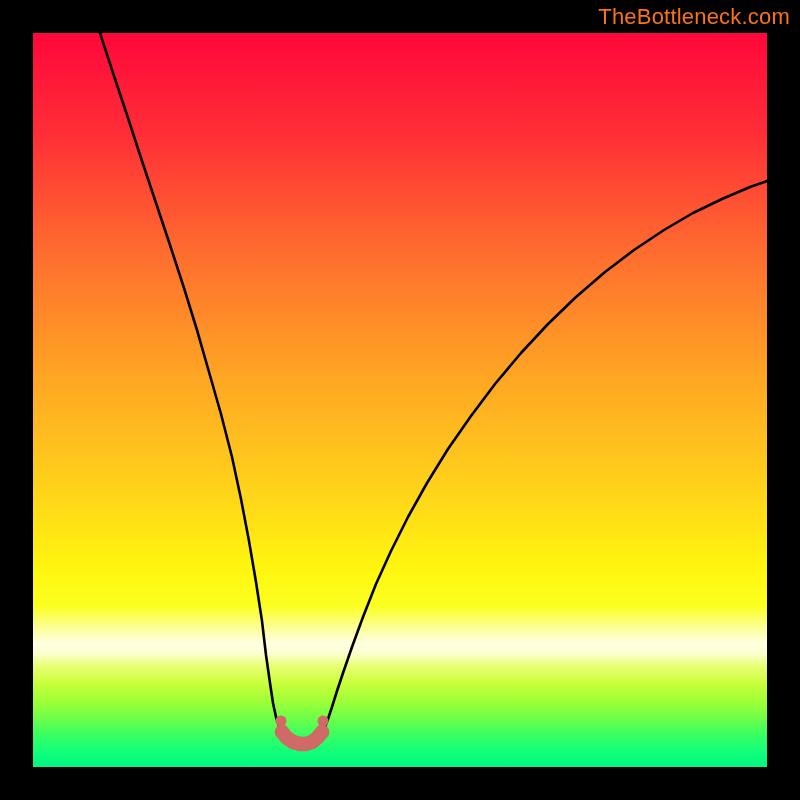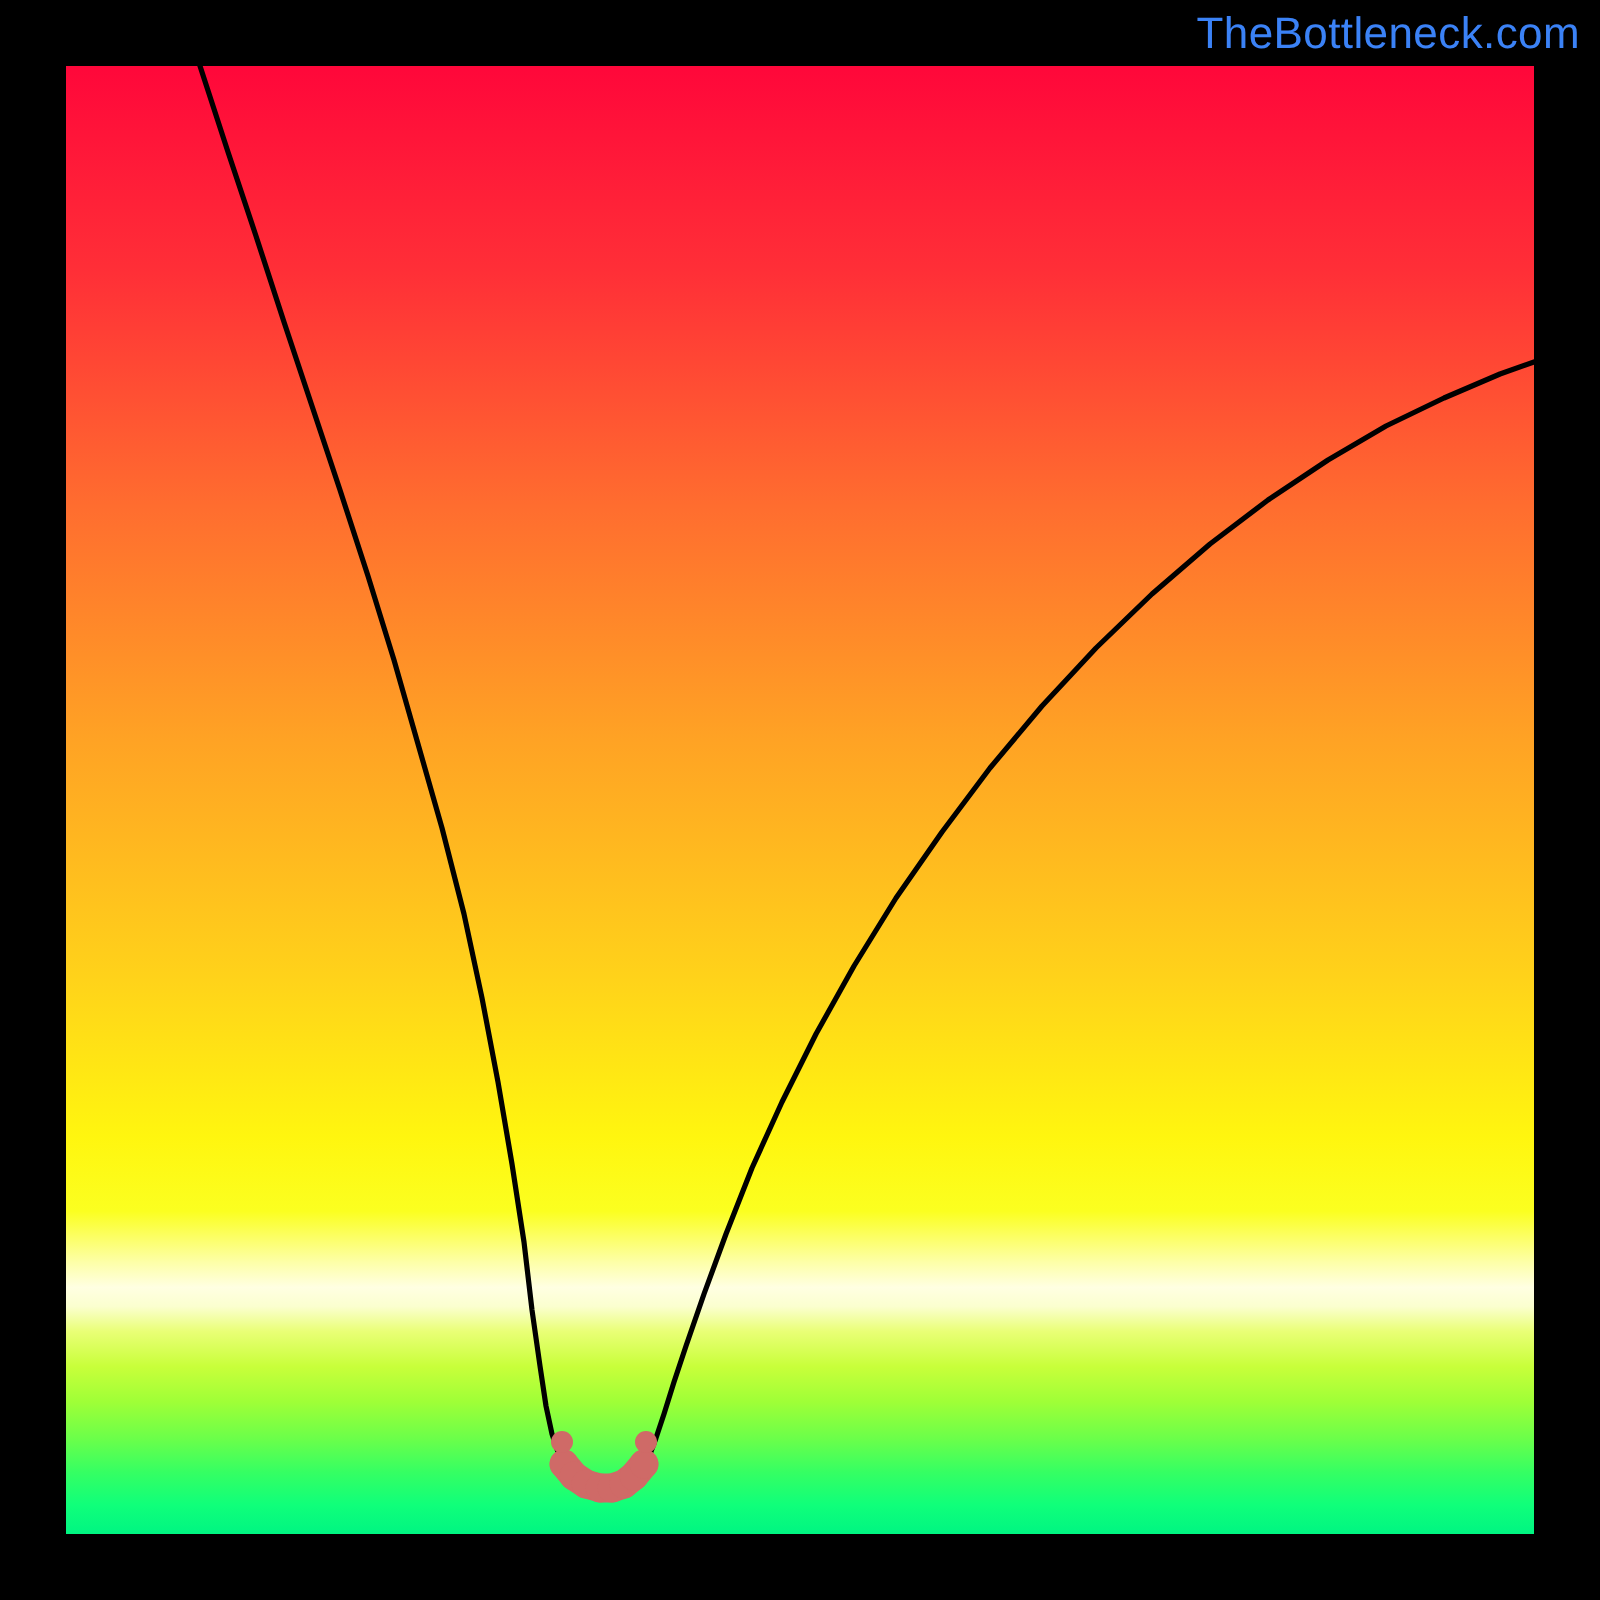--- a/index.html
+++ b/index.html
@@ -16,21 +16,21 @@
     left: 0;
     top: 0;
     width: 800px;
     height: 800px;
     background: #000000;
   }
   .watermark {
     position: absolute;
     top: 4px;
     right: 10px;
-    color: #3b82f6;
+    color: #f97316;
     font-size: 22px;
     letter-spacing: 0.2px;
     font-weight: 400;
     z-index: 10;
   }
   .plot {
     position: absolute;
     left: 33px;
     top: 33px;
     width: 734px;

